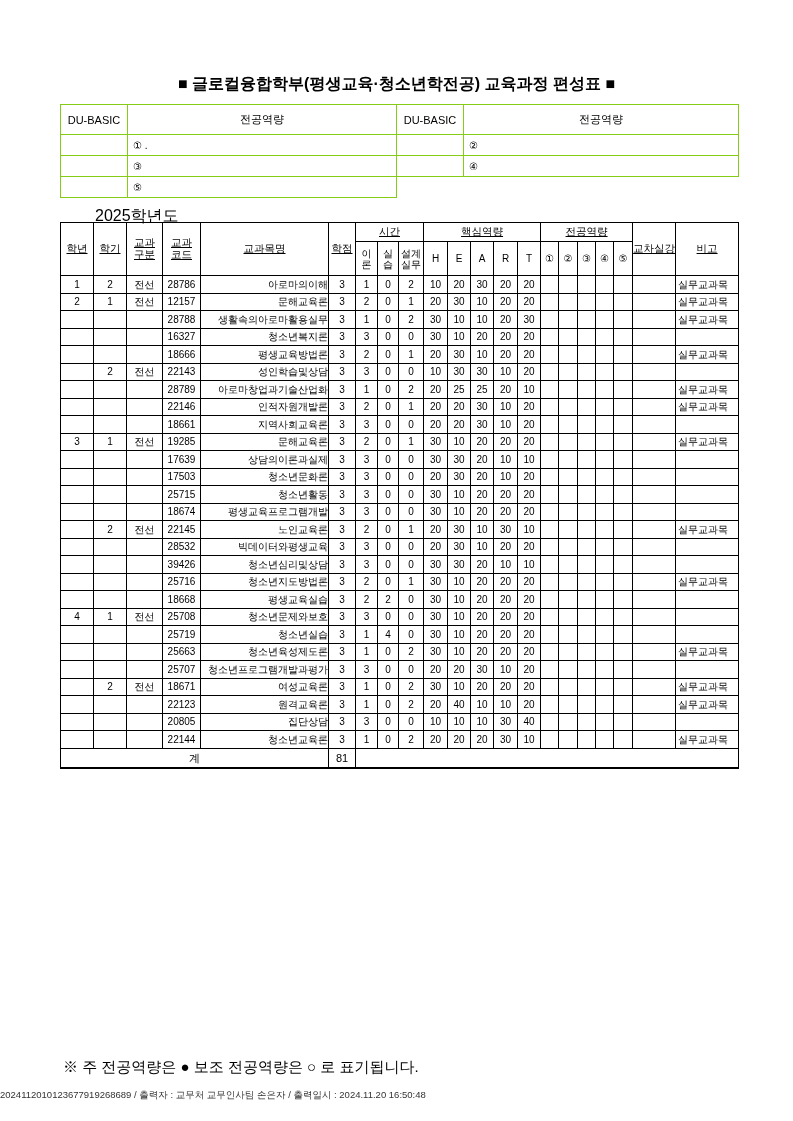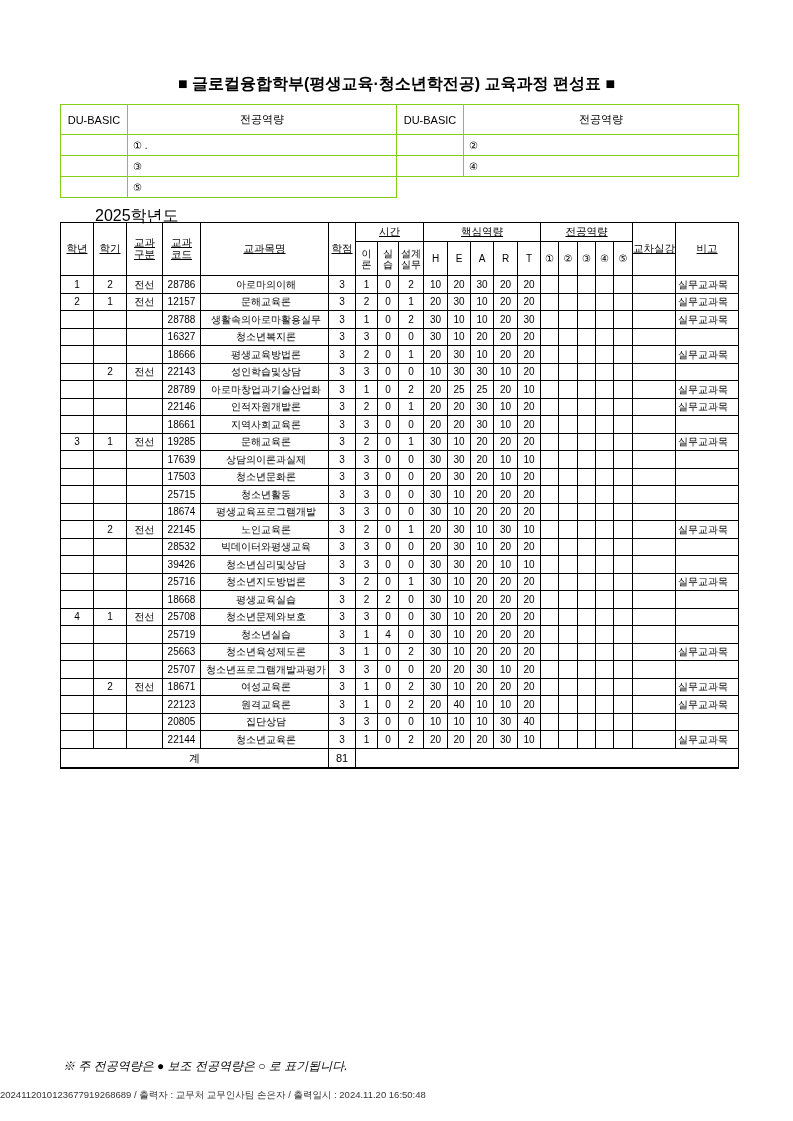--- a/index.html
+++ b/index.html
@@ -24,27 +24,27 @@
   .maintable { position:absolute; top:222px; left:60px; width:678px; }
   .maintable th, .maintable td {
     border:1px solid #000; font-weight:normal; text-align:center;
     overflow:hidden; padding:0; line-height:1.1;
   }
   .maintable th { font-size:10.5px; white-space:pre-line; }
   .maintable thead tr.h1 th { height:18px;text-decoration:underline; }
   .maintable thead tr.h2 th { height:33px; font-size:10px; }
   .maintable tbody tr { height:17.5px; }
   .maintable tbody td { font-size:10px; white-space:nowrap; }
-  .maintable td.name { text-align:center; padding-left:3px; }
+  .maintable td.name { text-align:right; padding-left:3px; }
   .maintable td.note { text-align:left; padding-left:2px; }
   .maintable td.lt { border-top-color:#b3b3b3; }
   .maintable tfoot tr { height:20px; }
   .maintable tfoot td { font-size:11px; border-bottom:2px solid #000; }
   
-  .footnote { position:absolute; top:1058px; left:63px; font-size:12px;font-style:italic; }
+  .footnote { position:absolute; top:1058px; left:63px; font-size:15px; }
   .footer { position:absolute; top:1089px; left:0; width:100%; font-size:9.5px; color:#333; }
 </style>
 </head>
 <body>
 
 <div class="page">
 
   <div class="title">■ 글로컬융합학부(평생교육·청소년학전공) 교육과정 편성표 ■</div>
 
   <table class="toptable">

